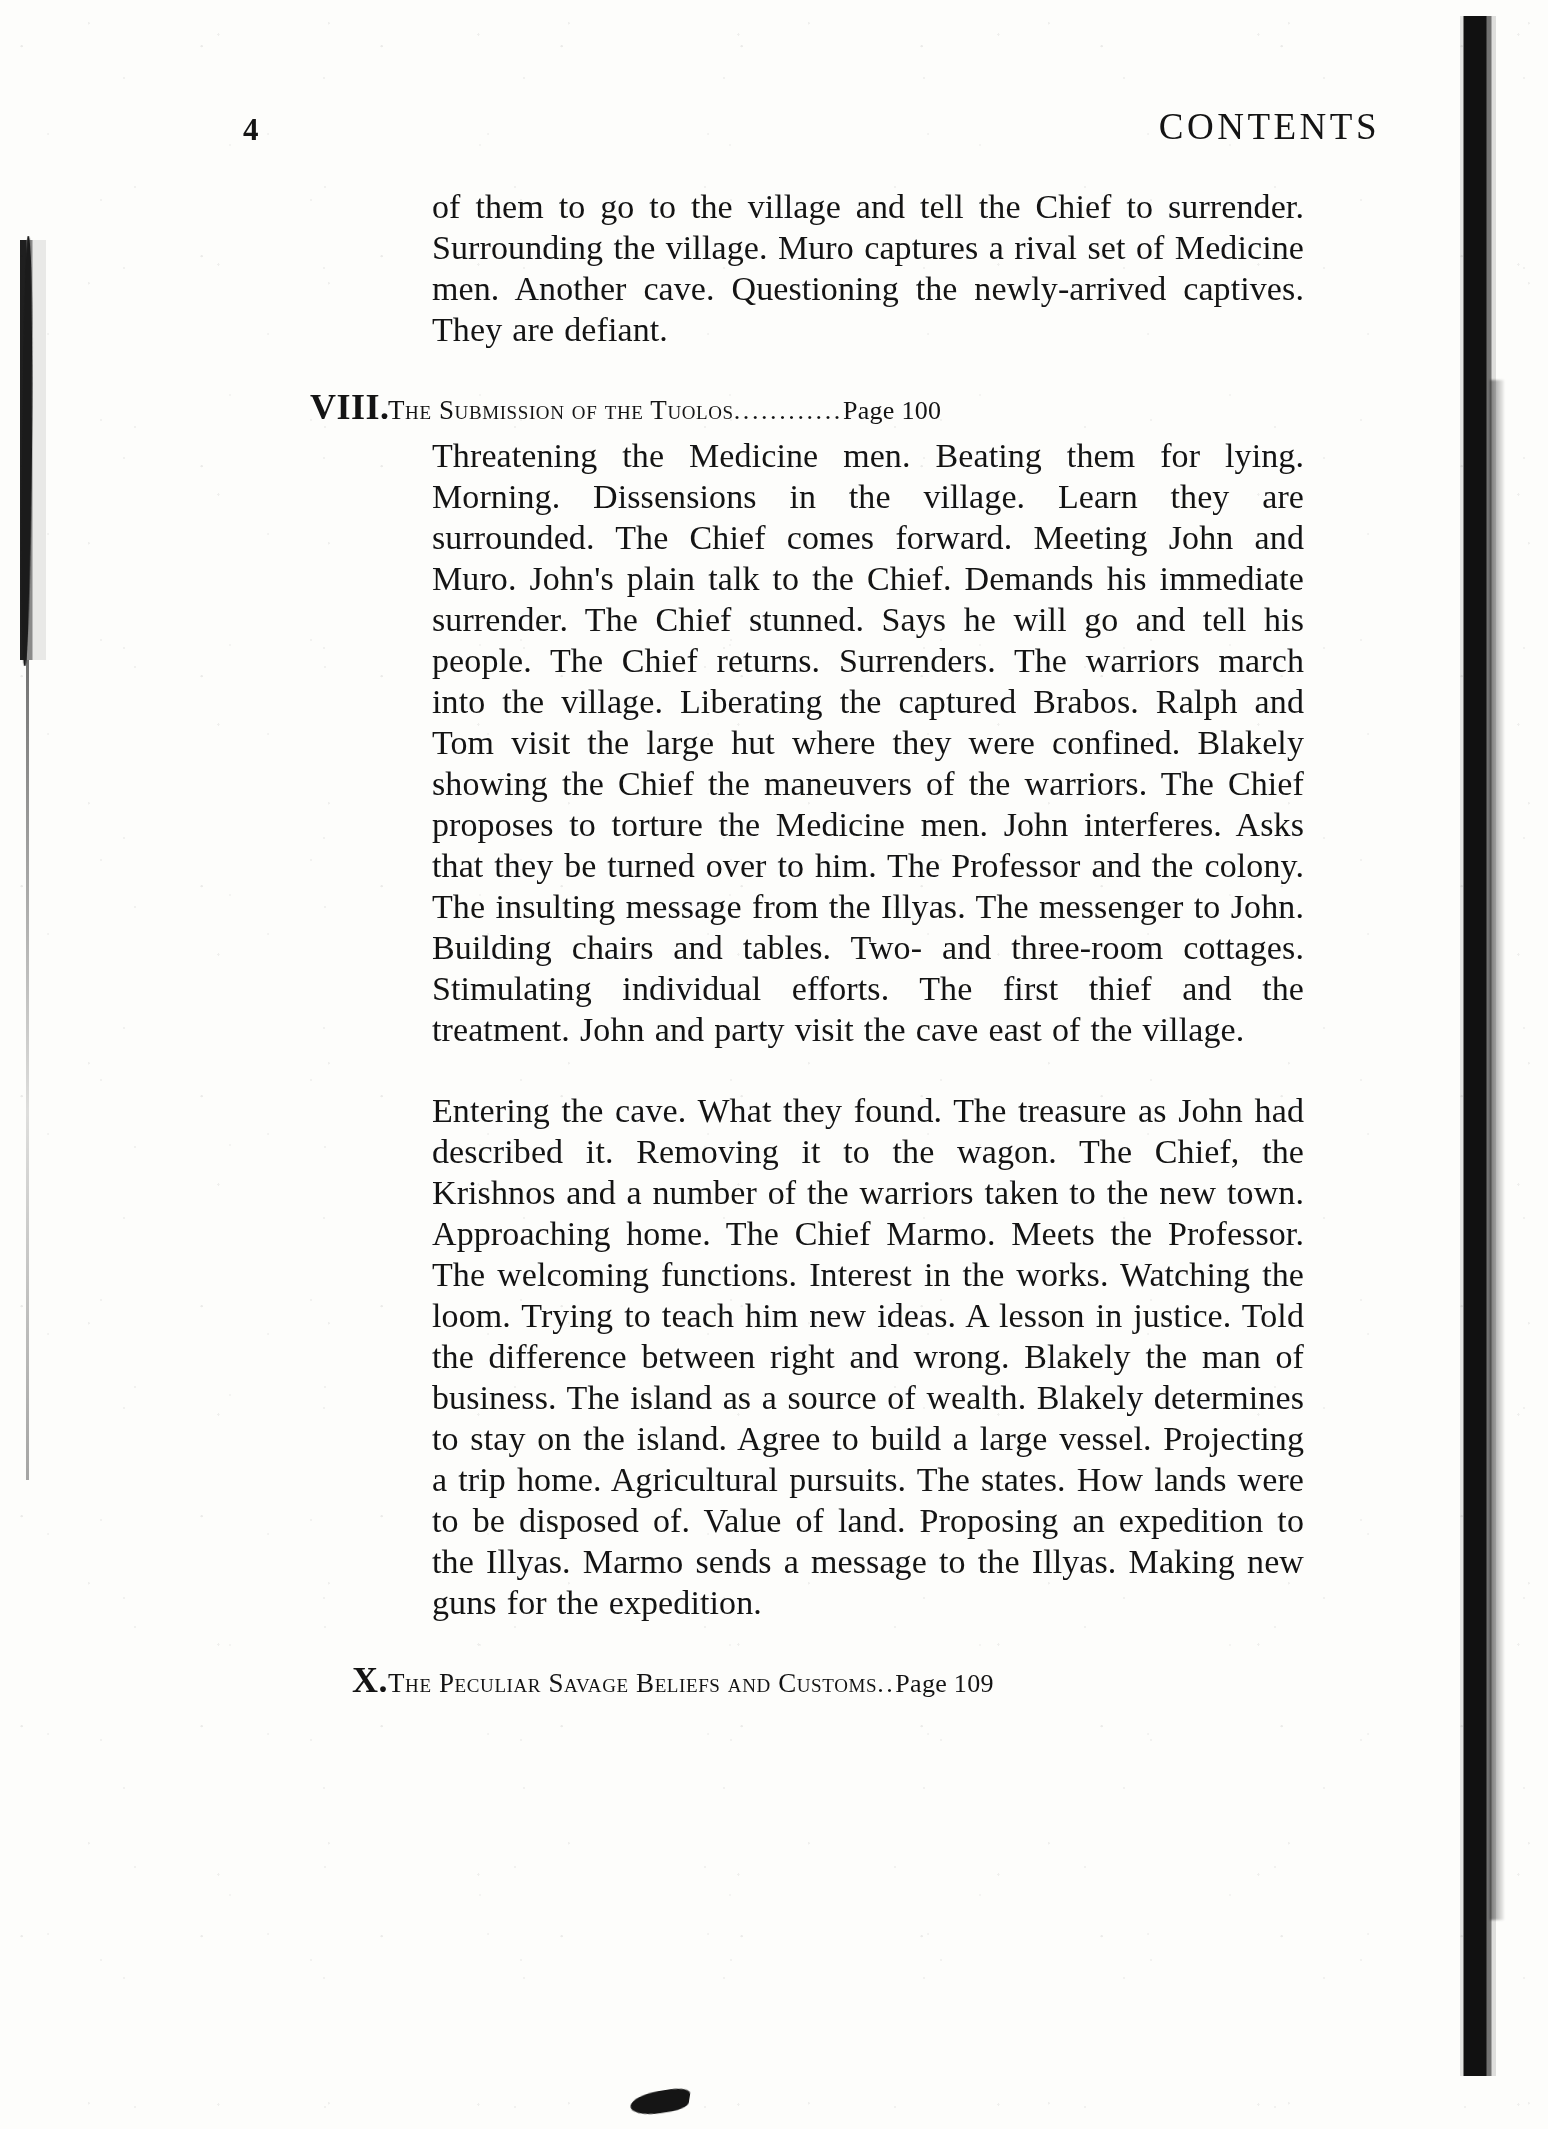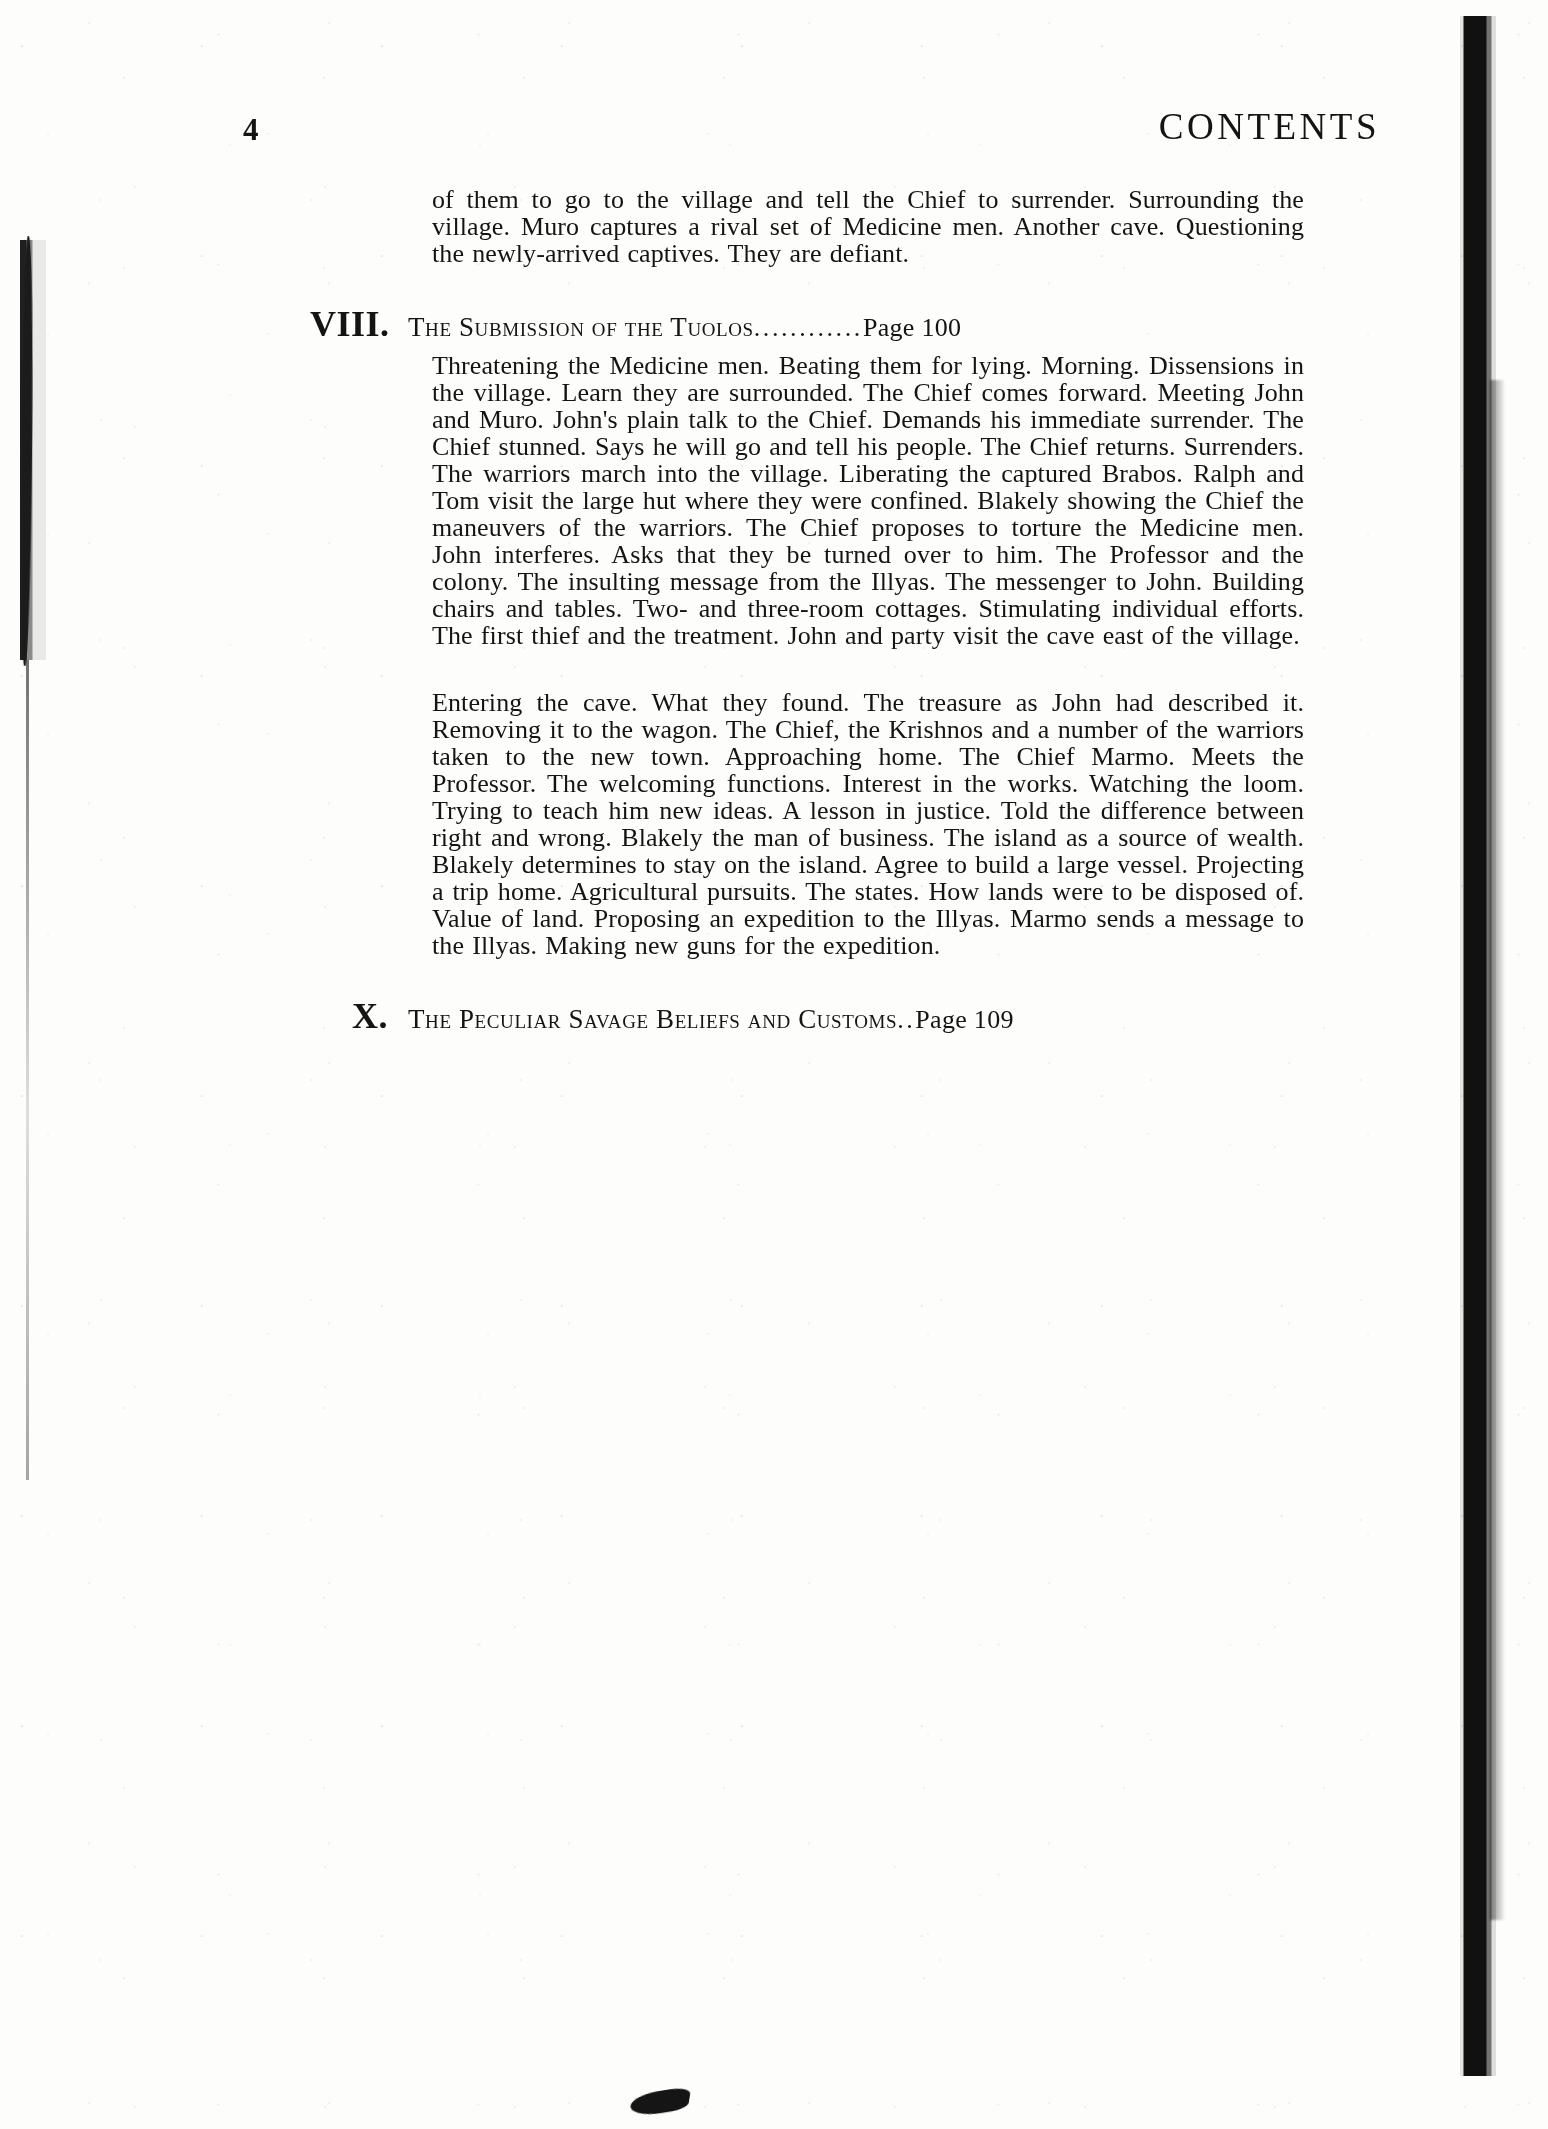--- a/index.html
+++ b/index.html
@@ -142,22 +142,22 @@
   }
 
   .body-col {
     position: absolute;
     left: 432px;
     top: 186px;
     width: 872px;
   }
 
   .para {
-    font-size: 26px;
-    line-height: 27px;
+    font-size: 34px;
+    line-height: 41px;
     text-align: justify;
     text-align-last: left;
     letter-spacing: .1px;
     word-spacing: 1.5px;
     margin: 0;
   }
 
   .chapter-block {
     position: relative;
     margin-top: 40px;
@@ -174,21 +174,20 @@
   .chap-num {
     display: inline-block;
     width: 78px;
     text-align: right;
     font-weight: bold;
     font-size: 36px;
     letter-spacing: .5px;
   }
   .chap-title {
     display: inline-block;
-    margin-left: 20px;
     font-variant: small-caps;
     font-size: 27px;
     letter-spacing: .6px;
   }
   .chap-dots {
     letter-spacing: 2.6px;
   }
   .chap-page {
     font-weight: normal;
     letter-spacing: .3px;

